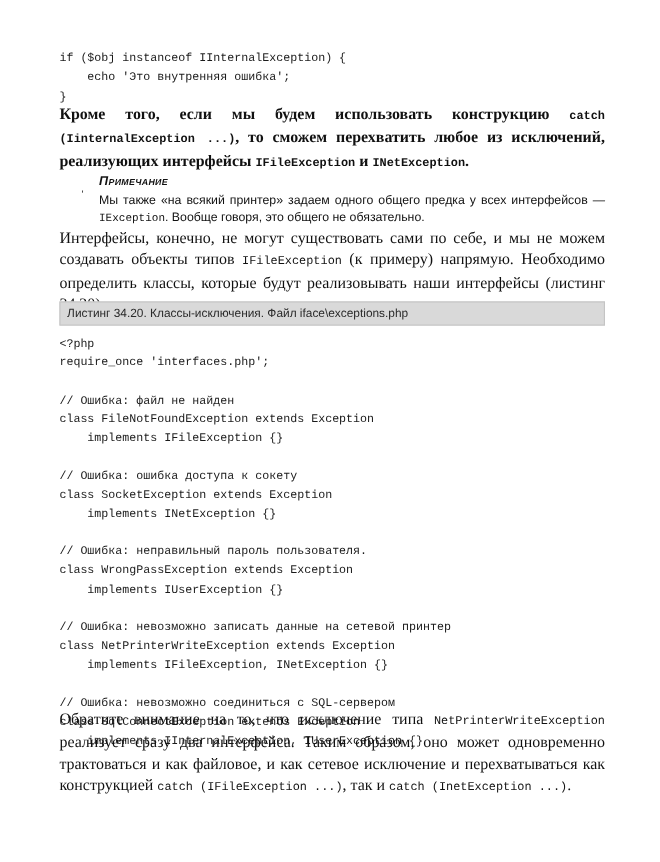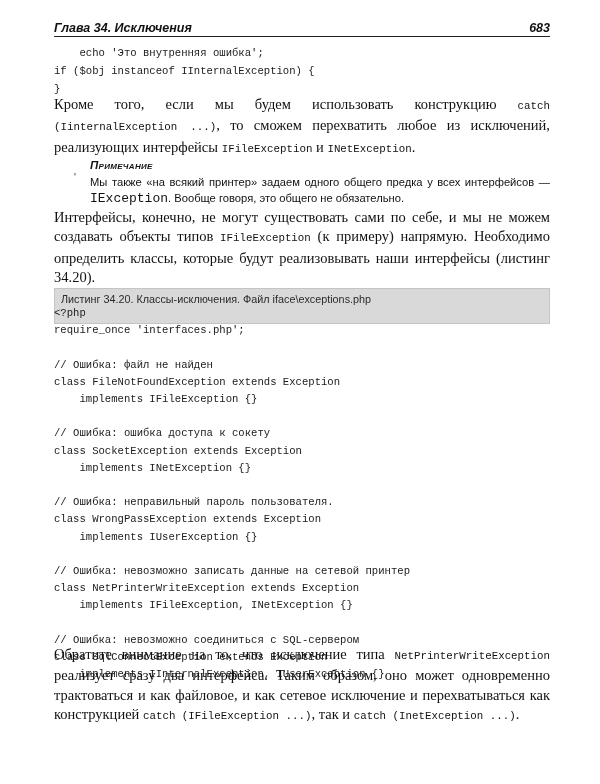--- a/index.html
+++ b/index.html
@@ -29,43 +29,39 @@
   .note-title {
     position: absolute; left: 90px; top: 159px;
     font-family: "Liberation Sans", sans-serif; font-weight: bold; font-style: italic;
     font-size: 11.5px; font-variant: small-caps; letter-spacing: 0.3px; text-align: center;
   }
   .note-body {
     position: absolute; left: 90px; top: 174px; width: 460px;
     font-family: "Liberation Sans", sans-serif; font-size: 11.2px; line-height: 16px;
     text-align: justify; color: #111;
   }
-  .note-body .mono { font-size: 13px; }
+  .note-body .mono { font-size: 10px; }
   .note-mark { position: absolute; left: 74px; top: 172px; font-size: 10px; color: #333; font-family: "Liberation Sans", sans-serif; }
 
   .listing-caption {
-    position: absolute; left: 54px; top: 288px; width: 490px; height: 36px;
+    position: absolute; left: 54px; top: 274px; width: 490px; height: 22px;
     background: #d9d9d9; border: 1px solid #c4c4c4;
     font-family: "Liberation Sans", sans-serif; font-size: 10.8px; line-height: 20px;
     padding-left: 6px; color: #2a2a2a; box-sizing: border-box; width: 496px;
   }
 </style>
 </head>
 <body>
 
 <div class="page">
 
-  <div class="running-head">
-    <span class="chapter">Глава 34. Исключения</span>
-    <span class="pageno">683</span>
-  </div>
 
-  <div class="code" style="top:44px;"><div>    echo 'Это внутренняя ошибка';</div><div>if ($obj instanceof IInternalException) {</div><div>}</div></div>
+  <div class="code" style="top:44px;"><div>if ($obj instanceof IInternalException) {</div><div>    echo 'Это внутренняя ошибка';</div><div>}</div></div>
 
-  <div class="para" style="top:95px;"><span>Кроме того, если мы будем использовать конструкцию </span><span class="mono">catch (IinternalException ...)</span><span>, то сможем перехватить любое из исключений, реализующих интерфейсы </span><span class="mono">IFileException</span><span> и </span><span class="mono">INetException</span><span>.</span></div>
+  <div class="para" style="top:95px;font-weight:bold;"><span>Кроме того, если мы будем использовать конструкцию </span><span class="mono">catch (IinternalException ...)</span><span>, то сможем перехватить любое из исключений, реализующих интерфейсы </span><span class="mono">IFileException</span><span> и </span><span class="mono">INetException</span><span>.</span></div>
 
   <div class="note-title">Примечание</div>
   <div class="note-mark">'</div>
   <div class="note-body"><span>Мы также «на всякий принтер» задаем одного общего предка у всех интерфейсов — </span><span class="mono">IException</span><span>. Вообще говоря, это общего не обязательно.</span></div>
 
   <div class="para" style="top:208px;"><span>Интерфейсы, конечно, не могут существовать сами по себе, и мы не можем создавать объекты типов </span><span class="mono">IFileException</span><span> (к примеру) напрямую. Необходимо определить классы, которые будут реализовывать наши интерфейсы (листинг 34.20).</span></div>
 
   <div class="listing-caption">Листинг 34.20. Классы-исключения. Файл iface\exceptions.php</div>
 
   <div class="code" style="top:305px; line-height:17.2px;"><div>&lt;?php</div><div>require_once 'interfaces.php';</div><div>&nbsp;</div><div>// Ошибка: файл не найден</div><div>class FileNotFoundException extends Exception</div><div>    implements IFileException {}</div><div>&nbsp;</div><div>// Ошибка: ошибка доступа к сокету</div><div>class SocketException extends Exception</div><div>    implements INetException {}</div><div>&nbsp;</div><div>// Ошибка: неправильный пароль пользователя.</div><div>class WrongPassException extends Exception</div><div>    implements IUserException {}</div><div>&nbsp;</div><div>// Ошибка: невозможно записать данные на сетевой принтер</div><div>class NetPrinterWriteException extends Exception</div><div>    implements IFileException, INetException {}</div><div>&nbsp;</div><div>// Ошибка: невозможно соединиться с SQL-сервером</div><div>class SqlConnectException extends Exception</div><div>    implements IInternalException, IUserException {}</div></div>

